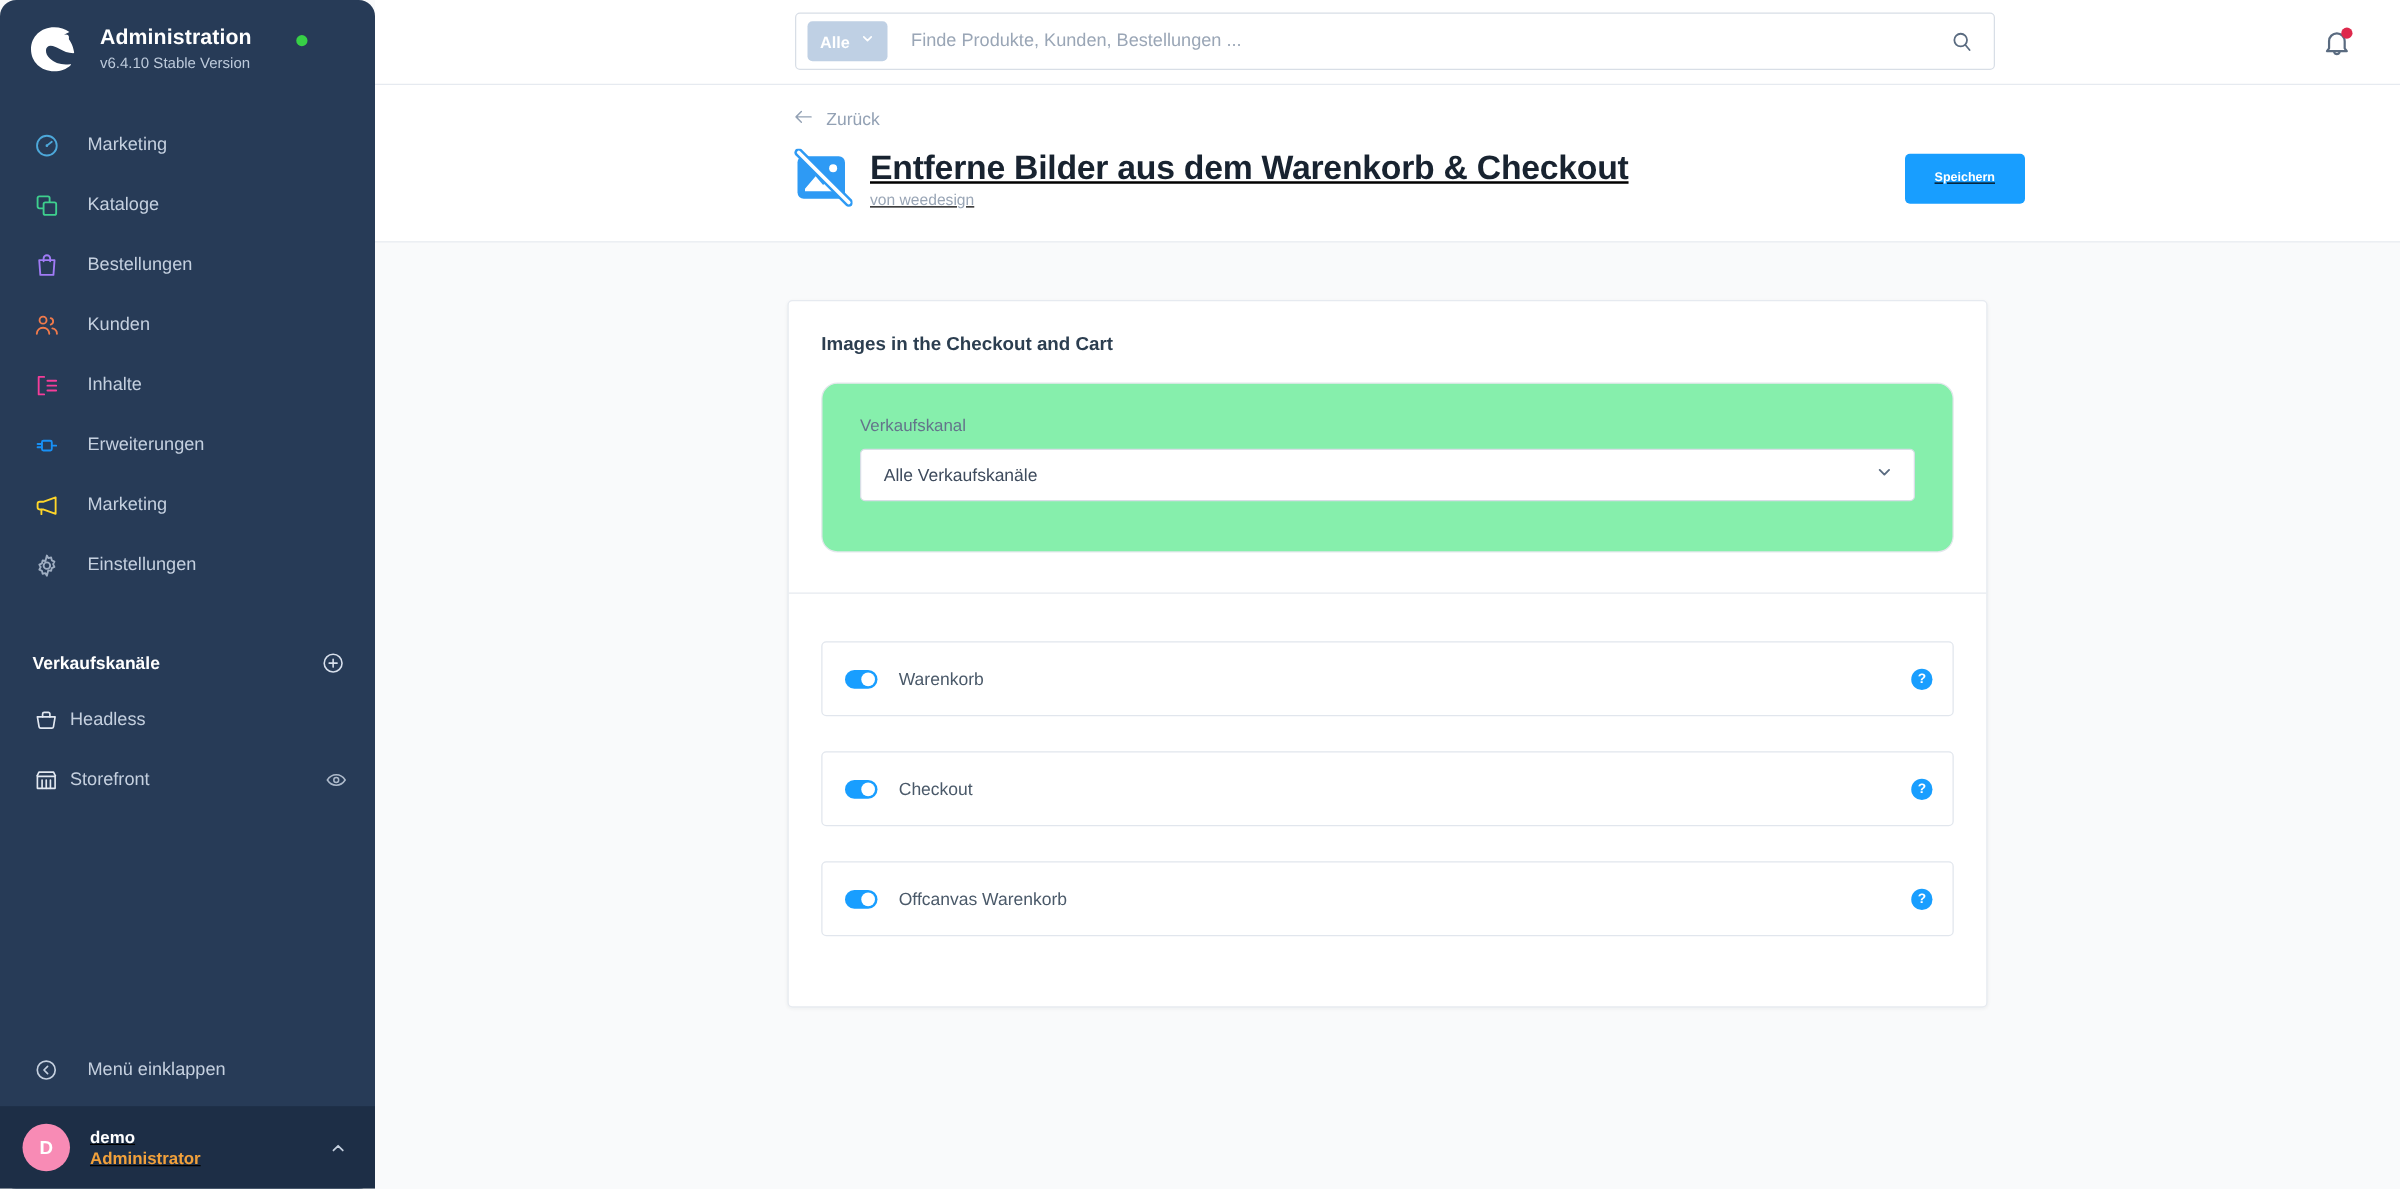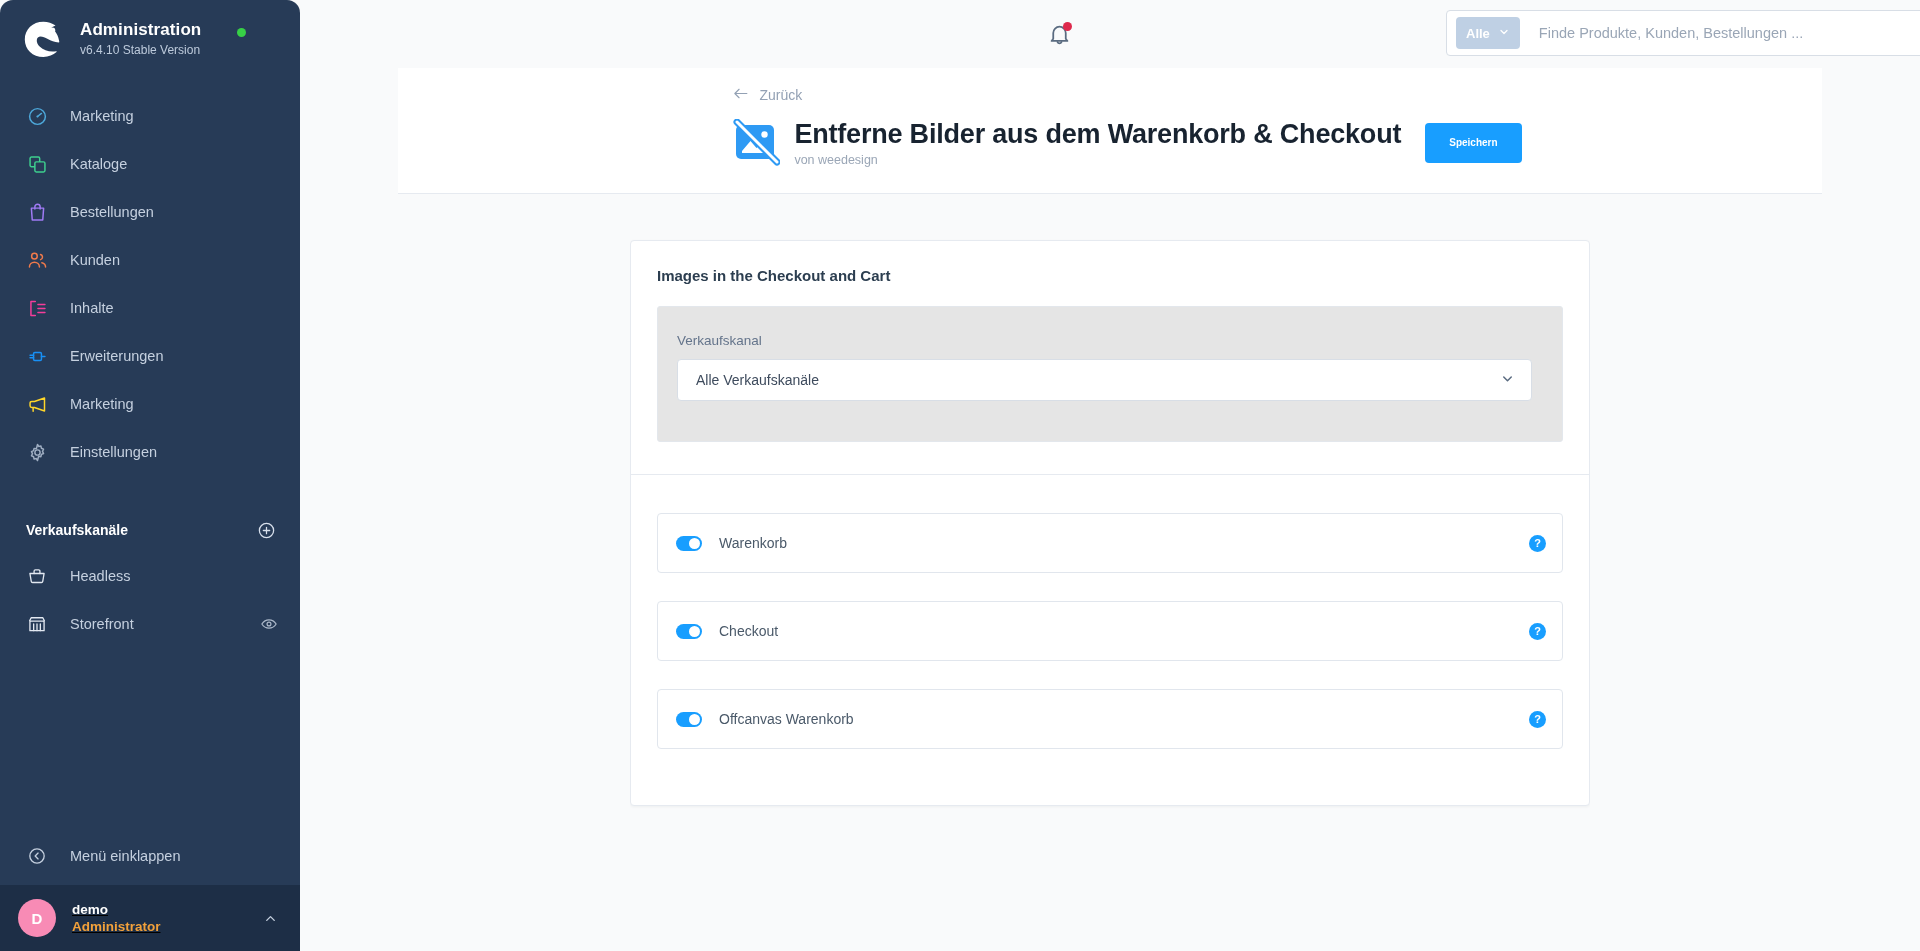--- a/index.html
+++ b/index.html
@@ -57,21 +57,21 @@
   .section-title {
     color: #FFFFFF; font-size: 14px; font-weight: bold;
   }
   .section-add { cursor: pointer; display: flex; }
 
   .channel-item {
     display: flex; align-items: center;
     height: 48px; padding-left: 26px; padding-right: 22px; cursor: pointer;
   }
   .channel-label {
-    margin-left: 22px; color: #C5D0DF; font-size: 14.5px; flex: 1;
+    margin-left: 8px; color: #C5D0DF; font-size: 14.5px; flex: 1;
   }
   .channel-eye { display: flex; opacity: .85; }
 
   .collapse-row {
     margin-top: auto;
     display: flex; align-items: center;
     height: 58px; padding-left: 26px; cursor: pointer;
   }
   .collapse-label { margin-left: 22px; color: #C5D0DF; font-size: 14.5px; }
 
@@ -85,21 +85,21 @@
     background: #F88BB5; color: #FFFFFF;
     display: flex; align-items: center; justify-content: center;
     font-size: 15px; font-weight: bold; flex-shrink: 0;
   }
   .user-meta { margin-left: 16px; flex: 1; text-decoration: underline; }
   .user-name { color: #FFFFFF; font-size: 13.5px; font-weight: bold; line-height: 17px; }
   .user-role { color: #F2A13B; font-size: 13.5px; font-weight: bold; line-height: 17px; }
   .user-caret { display: flex; }
 
   
-  .main { flex: 1; height: 951px; display: flex; flex-direction: column; background: #F9FAFB; align-items: center; }
+  .main { flex: 1; height: 951px; display: flex; flex-direction: column; background: #F9FAFB; }
 
   .topbar {
     height: 68px; background: #FFFFFF;
     display: flex; align-items: center;
     border-bottom: 1px solid #E6EAF0;
     flex-shrink: 0; position: relative;
   }
   .search-wrap {
     position: absolute; left: 336px; top: 10px;
     width: 960px; height: 46px;
@@ -124,21 +124,21 @@
   .bell-wrap {
     position: absolute; right: 38px; top: 22px;
     cursor: pointer; display: flex;
   }
 
   
   .page-head {
     background: #FFFFFF; border-bottom: 1px solid #E6EAF0;
     padding: 18px 0 26px 0; flex-shrink: 0;
   }
-  .head-inner { padding-left: 334px; padding-right: 300px; }
+  .head-inner { padding-left: 334px; padding-right: 300px; text-decoration: underline; }
   .back-link {
     display: inline-flex; align-items: center; gap: 10px;
     color: #93A1B4; font-size: 14px; cursor: pointer; margin-bottom: 14px;
   }
   .head-row { display: flex; align-items: center; }
   .plugin-icon {
     width: 48px; height: 48px; flex-shrink: 0;
   }
   .head-text { margin-left: 14px; flex: 1; }
   .page-title {
@@ -161,22 +161,22 @@
     width: 960px; margin: 0 auto;
     background: #FFFFFF; border: 1px solid #E6EAF0;
     border-radius: 4px; box-shadow: 0 1px 3px rgba(24,35,48,.05);
   }
   .card-sec-a { padding: 26px 26px 32px 26px; }
   .card-title {
     font-size: 15px; font-weight: bold; color: #2C3E50;
     margin-bottom: 22px;
   }
   .field-panel {
-    background: #e5e5e5; border: 1px solid #E3E7EC;
-    border-radius: 3px; padding: 26px 30px 40px 19px;
+    background: #86efac; border: 1px solid #E3E7EC;
+    border-radius: 13px; padding: 26px 30px 40px 30px;
   }
   .field-label { font-size: 13.5px; color: #64748B; margin-bottom: 11px; }
   .select-box {
     height: 42px; background: #FFFFFF;
     border: 1px solid #D8DEE6; border-radius: 4px;
     display: flex; align-items: center; justify-content: space-between;
     padding: 0 16px 0 18px; cursor: pointer;
   }
   .select-value { font-size: 14px; color: #3E4B5D; }
 

